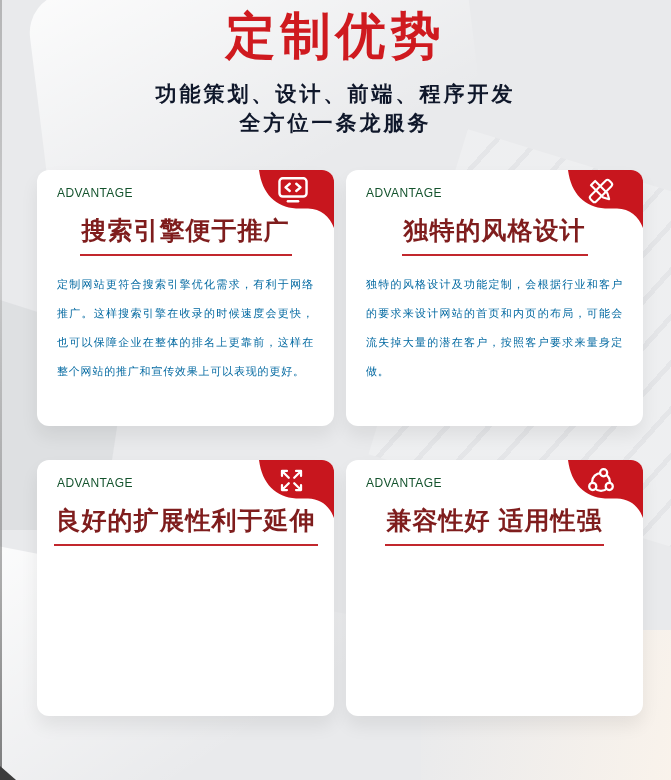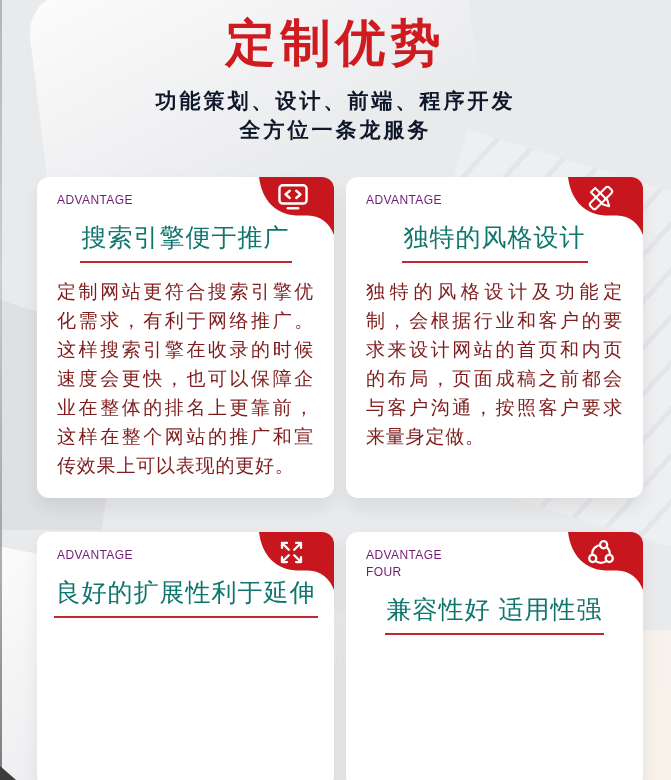--- a/index.html
+++ b/index.html
@@ -23,21 +23,21 @@
   .bg-4{bottom:0;right:0;width:250px;height:150px;
         background:linear-gradient(100deg,rgba(250,246,240,0),rgba(250,243,235,.95));}
   .bg-5{top:300px;left:0;width:130px;height:230px;background:rgba(214,215,218,.55);
         clip-path:polygon(0 0,100% 18%,78% 100%,0 100%);}
   .left-line{position:absolute;left:0;top:0;width:2px;height:100%;
         background:linear-gradient(#8a8a8a,#b5b5b5 35%,#6a6a6a 75%,#1d1d1d);opacity:.55;}
   .corner-wedge{position:absolute;left:0;bottom:0;width:16px;height:14px;background:#3c3c3c;
         clip-path:polygon(0 0,100% 100%,0 100%);}
 
   
-  .header{position:relative;text-align:center;padding-top:13px;}
+  .header{position:relative;text-align:center;padding-top:6px;}
   .main-title{margin:0;font-size:50px;line-height:60px;font-weight:800;
         letter-spacing:5px;color:#cf1a1f;}
   .subtitle{margin:0;font-size:21px;line-height:29px;font-weight:700;
         letter-spacing:3px;color:#0f172a;}
   .subtitle.first{margin-top:13px;}
 
   
   .grid{
     position:relative;
     margin-top:33px;
@@ -51,37 +51,37 @@
     position:relative;
     background:#ffffff;
     border-radius:12px;
     min-height:256px;
     box-shadow:0 10px 18px rgba(0,0,0,.07);
     overflow:hidden;
   }
   .adv-label{
     padding:15px 0 0 20px;
     font-size:12px;line-height:17px;letter-spacing:.4px;
-    color:#701a75;font-weight:500;
+    color:#14532d;font-weight:500;
   }
   .badge{position:absolute;top:0;right:0;width:82px;height:58px;}
   .badge svg.flag{position:absolute;inset:0;display:block;}
   .badge .glyph{position:absolute;left:25px;top:6px;}
   .card-title-wrap{text-align:center;margin-top:13px;}
   .card-title{
     display:inline-block;
-    font-size:25px;line-height:30px;font-weight:400;color:#0f766e;
+    font-size:25px;line-height:30px;font-weight:700;color:#7f1d1d;
     letter-spacing:1px;
     padding:0 2px 9px 2px;
     border-bottom:2px solid #c2272d;
   }
   .card-body{
     margin:14px 20px 18px 20px;
-    font-size:19px;line-height:29px;letter-spacing:.8px;
-    color:#7f1d1d;font-weight:500;
+    font-size:11px;line-height:29px;letter-spacing:.8px;
+    color:#0369a1;font-weight:500;
     text-align:justify;text-align-last:left;
   }
 </style>
 </head>
 <body>
 
 <div class="page">
 
   <div class="bg-shape bg-1"></div>
   <div class="bg-shape bg-2"></div>
@@ -137,21 +137,21 @@
               </g>
             <g transform="rotate(-45 16 16)">
                 <path d="M12.8 4 h6.4 v18.5 l-3.2 5.8 -3.2 -5.8 z"></path>
               </g>
           </g>
         </svg>
       </div>
       <div class="card-title-wrap">
         <span class="card-title">独特的风格设计</span>
       </div>
-      <p class="card-body">独特的风格设计及功能定制，会根据行业和客户的要求来设计网站的首页和内页的布局，页面成稿之前都会与客户沟通，按照客户要求来量身定做。</p>
+      <p class="card-body">独特的风格设计及功能定制，会根据行业和客户的要求来设计网站的首页和内页的布局，可能会流失掉大量的潜在客户，按照客户要求来量身定做。</p>
     </div>
 
     <div class="card">
       <div class="adv-label">
         <div>ADVANTAGE</div>
       </div>
       <div class="badge">
         <svg class="flag" viewBox="0 0 82 58" width="82" height="58">
           <path d="M7 0 C10 24 24 37 44 38.5 L56 38.5 C69 39 77.5 46 82 58 L82 0 Z" fill="#c8161e"></path>
         </svg>
@@ -165,21 +165,20 @@
         </svg>
       </div>
       <div class="card-title-wrap">
         <span class="card-title">良好的扩展性利于延伸</span>
       </div>
     </div>
 
     <div class="card">
       <div class="adv-label">
         <div>ADVANTAGE</div>
-        <div>FOUR</div>
       </div>
       <div class="badge">
         <svg class="flag" viewBox="0 0 82 58" width="82" height="58">
           <path d="M7 0 C10 24 24 37 44 38.5 L56 38.5 C69 39 77.5 46 82 58 L82 0 Z" fill="#c8161e"></path>
         </svg>
         <svg class="glyph" viewBox="0 0 32 32" width="30" height="30">
           <circle cx="16" cy="17" r="9.5" stroke="#ffffff" stroke-width="2.4" fill="none"></circle>
           <circle cx="18.8" cy="7.2" r="3.8" fill="#c8161e" stroke="#ffffff" stroke-width="2.4"></circle>
           <circle cx="7.2" cy="21.8" r="3.8" fill="#c8161e" stroke="#ffffff" stroke-width="2.4"></circle>
           <circle cx="24.8" cy="21.8" r="3.8" fill="#c8161e" stroke="#ffffff" stroke-width="2.4"></circle>

